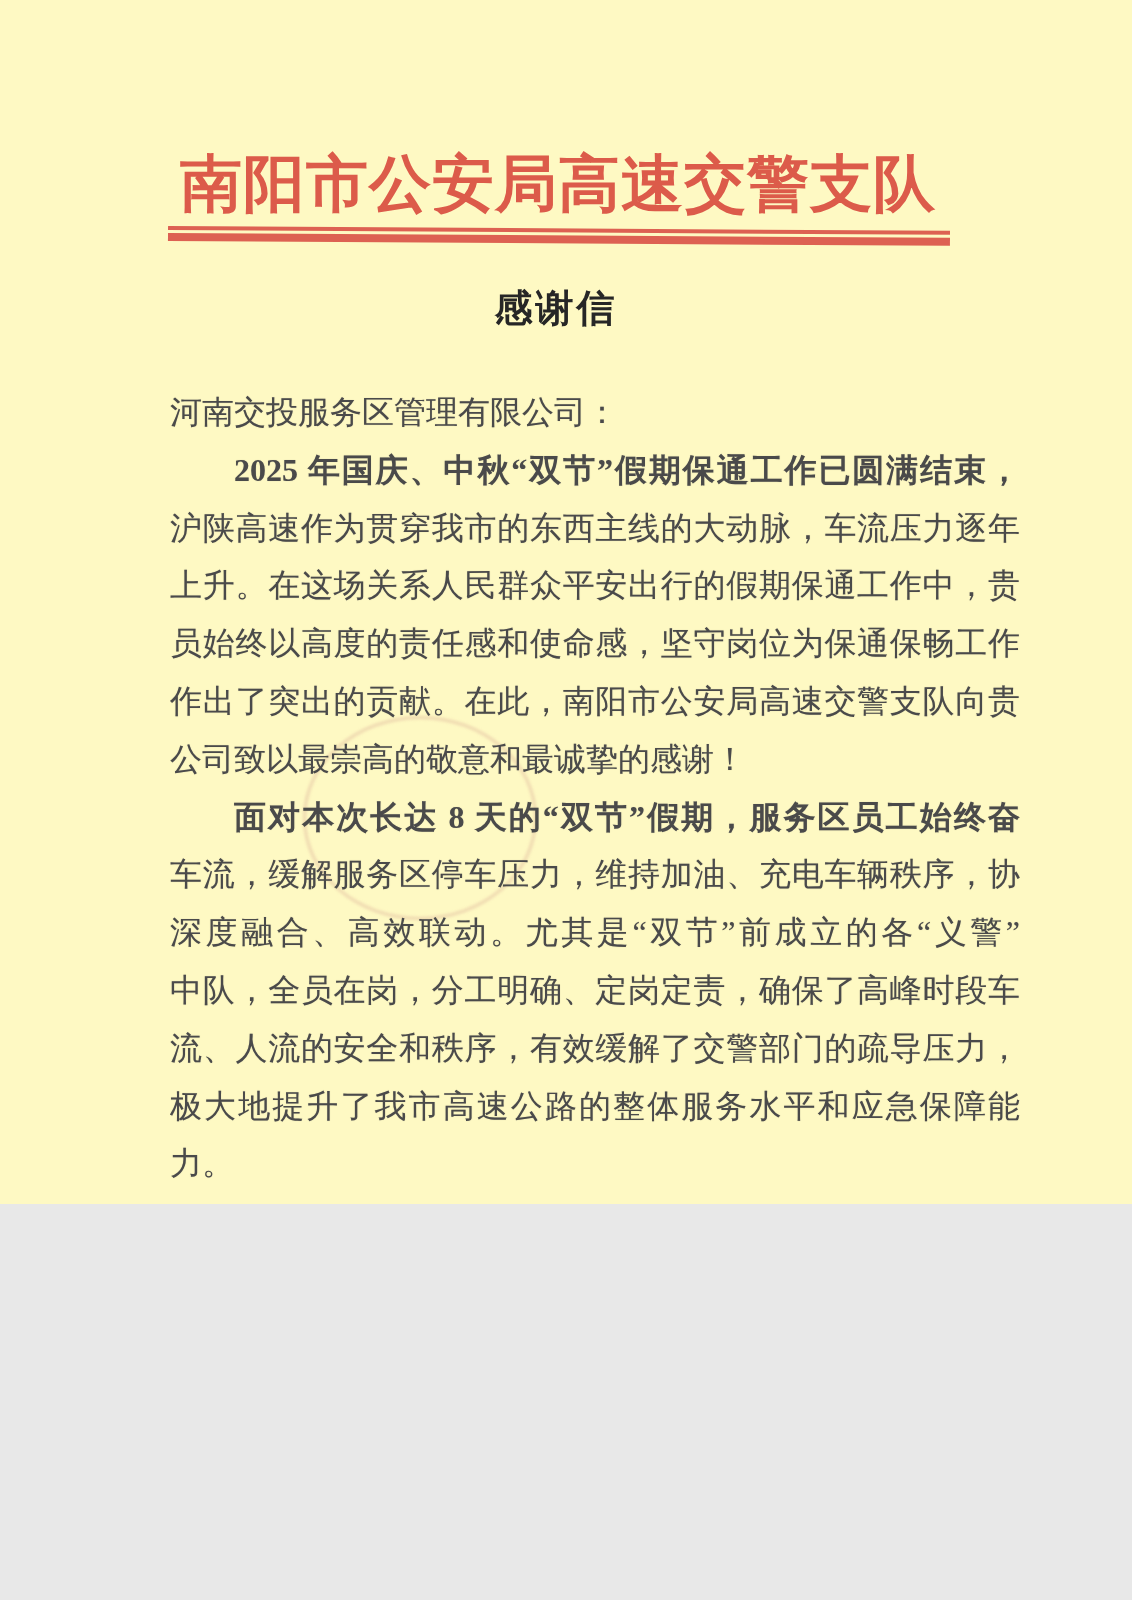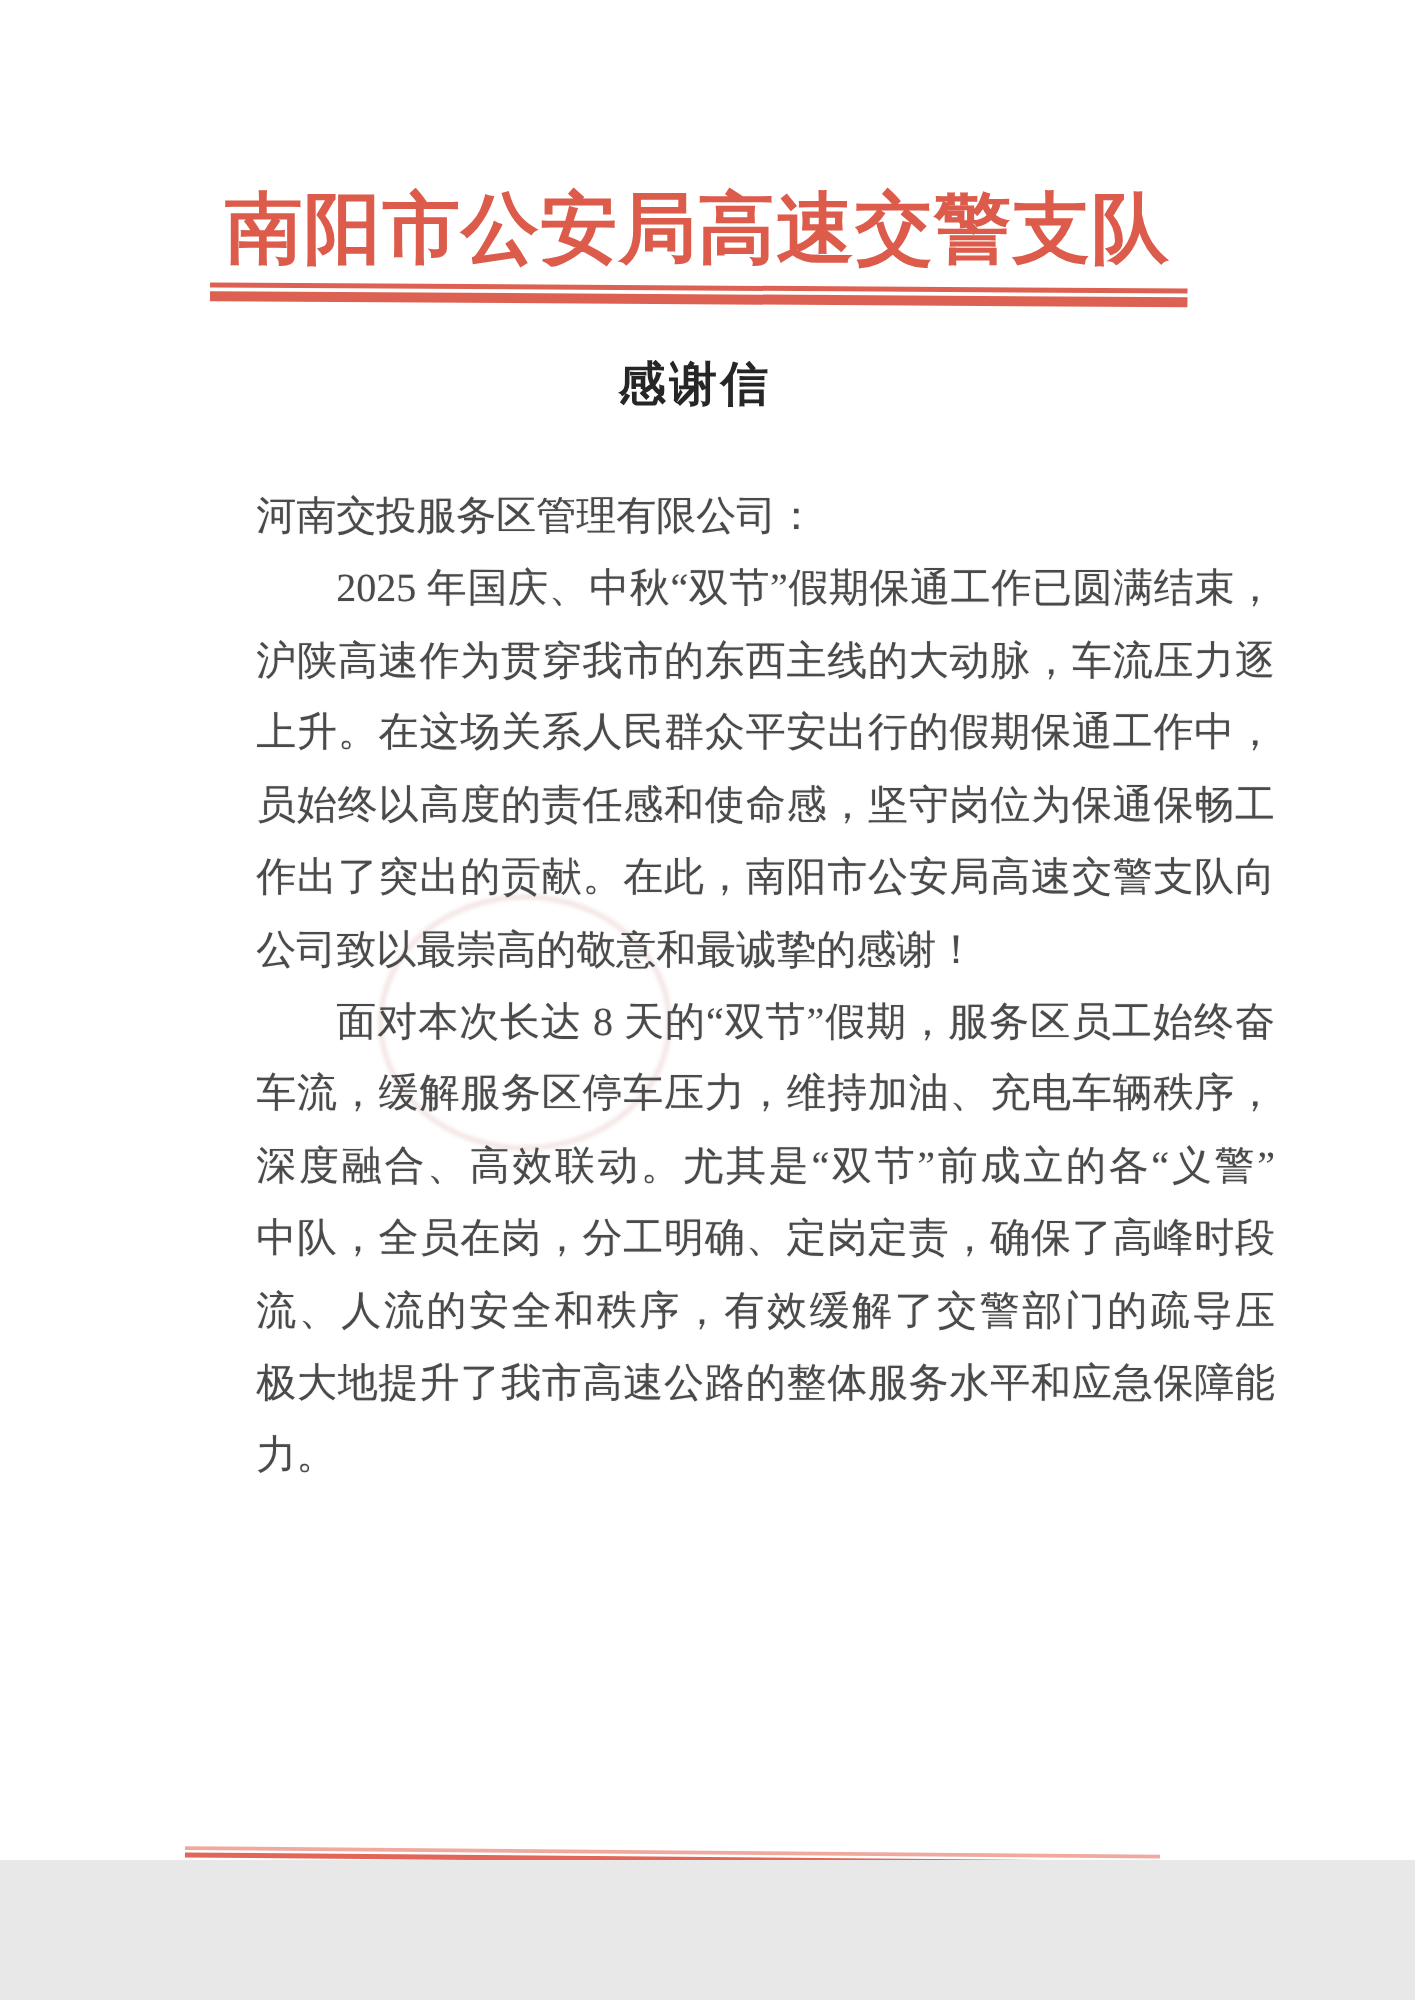--- a/index.html
+++ b/index.html
@@ -1,21 +1,21 @@
 <!DOCTYPE html>
 <html><head>
 <meta charset="utf-8">
 <style>
   html, body { margin: 0; padding: 0; background: #e8e8e8; }
   .page {
     position: relative;
     width: 1132px;
-    height: 1488px;
+    height: 1204px;
     margin: 0 auto;
-    background: #ffffff;
+    background: #fef9c3;
     overflow: hidden;
     font-family: "Liberation Serif", "DejaVu Serif", serif;
   }
   .letterhead {
     position: absolute;
     top: 152px;
     left: 0;
     width: 100%;
     text-align: center;
     font-size: 62px;
@@ -68,28 +68,27 @@
     width: 850px;
     font-size: 32px;
     color: #4a4a4a;
     text-shadow: 0 0 1px rgba(90, 90, 90, 0.35);
   }
   .line {
     height: 57.8px;
     line-height: 57.8px;
     overflow: hidden;
     white-space: nowrap;
-    margin-left: 35px;
   }
   .line.fill {
     white-space: normal;
     text-align: justify;
     text-align-last: justify;
   }
-  .line.indent { padding-left: 64px; }
+  .line.indent { padding-left: 64px; font-weight: bold; }
   .rule-bottom {
     position: absolute;
     left: 148px;
     top: 1477px;
     width: 780px;
     transform: rotate(0.5deg);
     transform-origin: left center;
   }
   .rule-bottom .bar-pale  { height: 3px; background: #efa99f; margin-bottom: 2px; }
   .rule-bottom .bar-solid { height: 4px; background: #e26557; }

